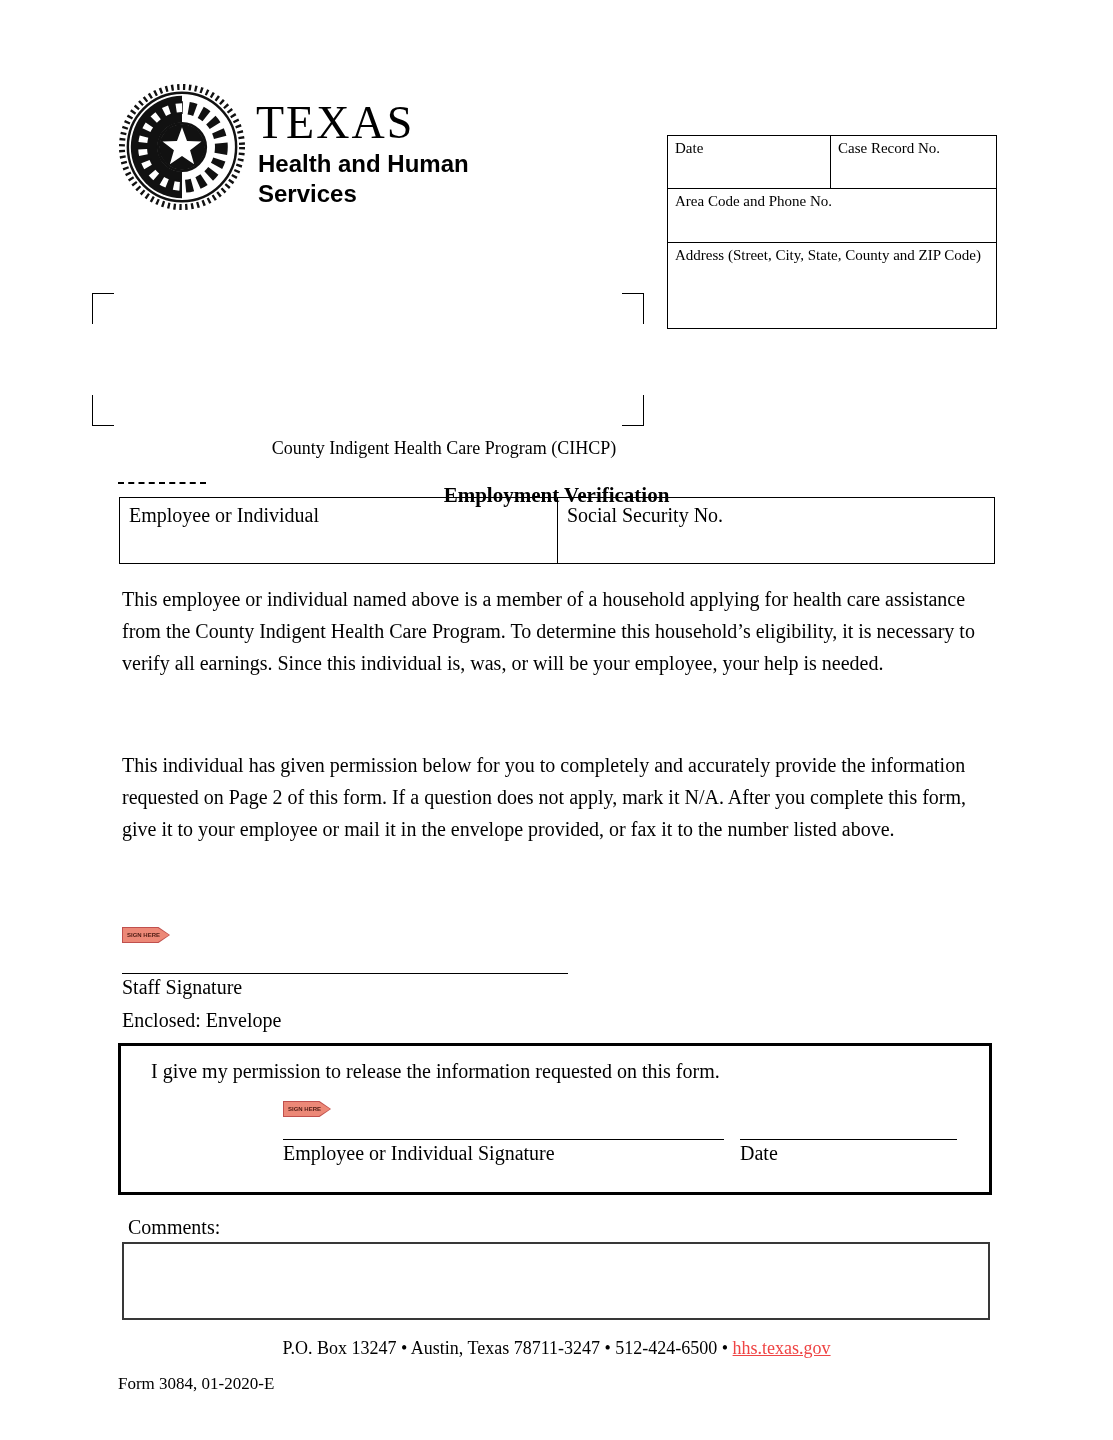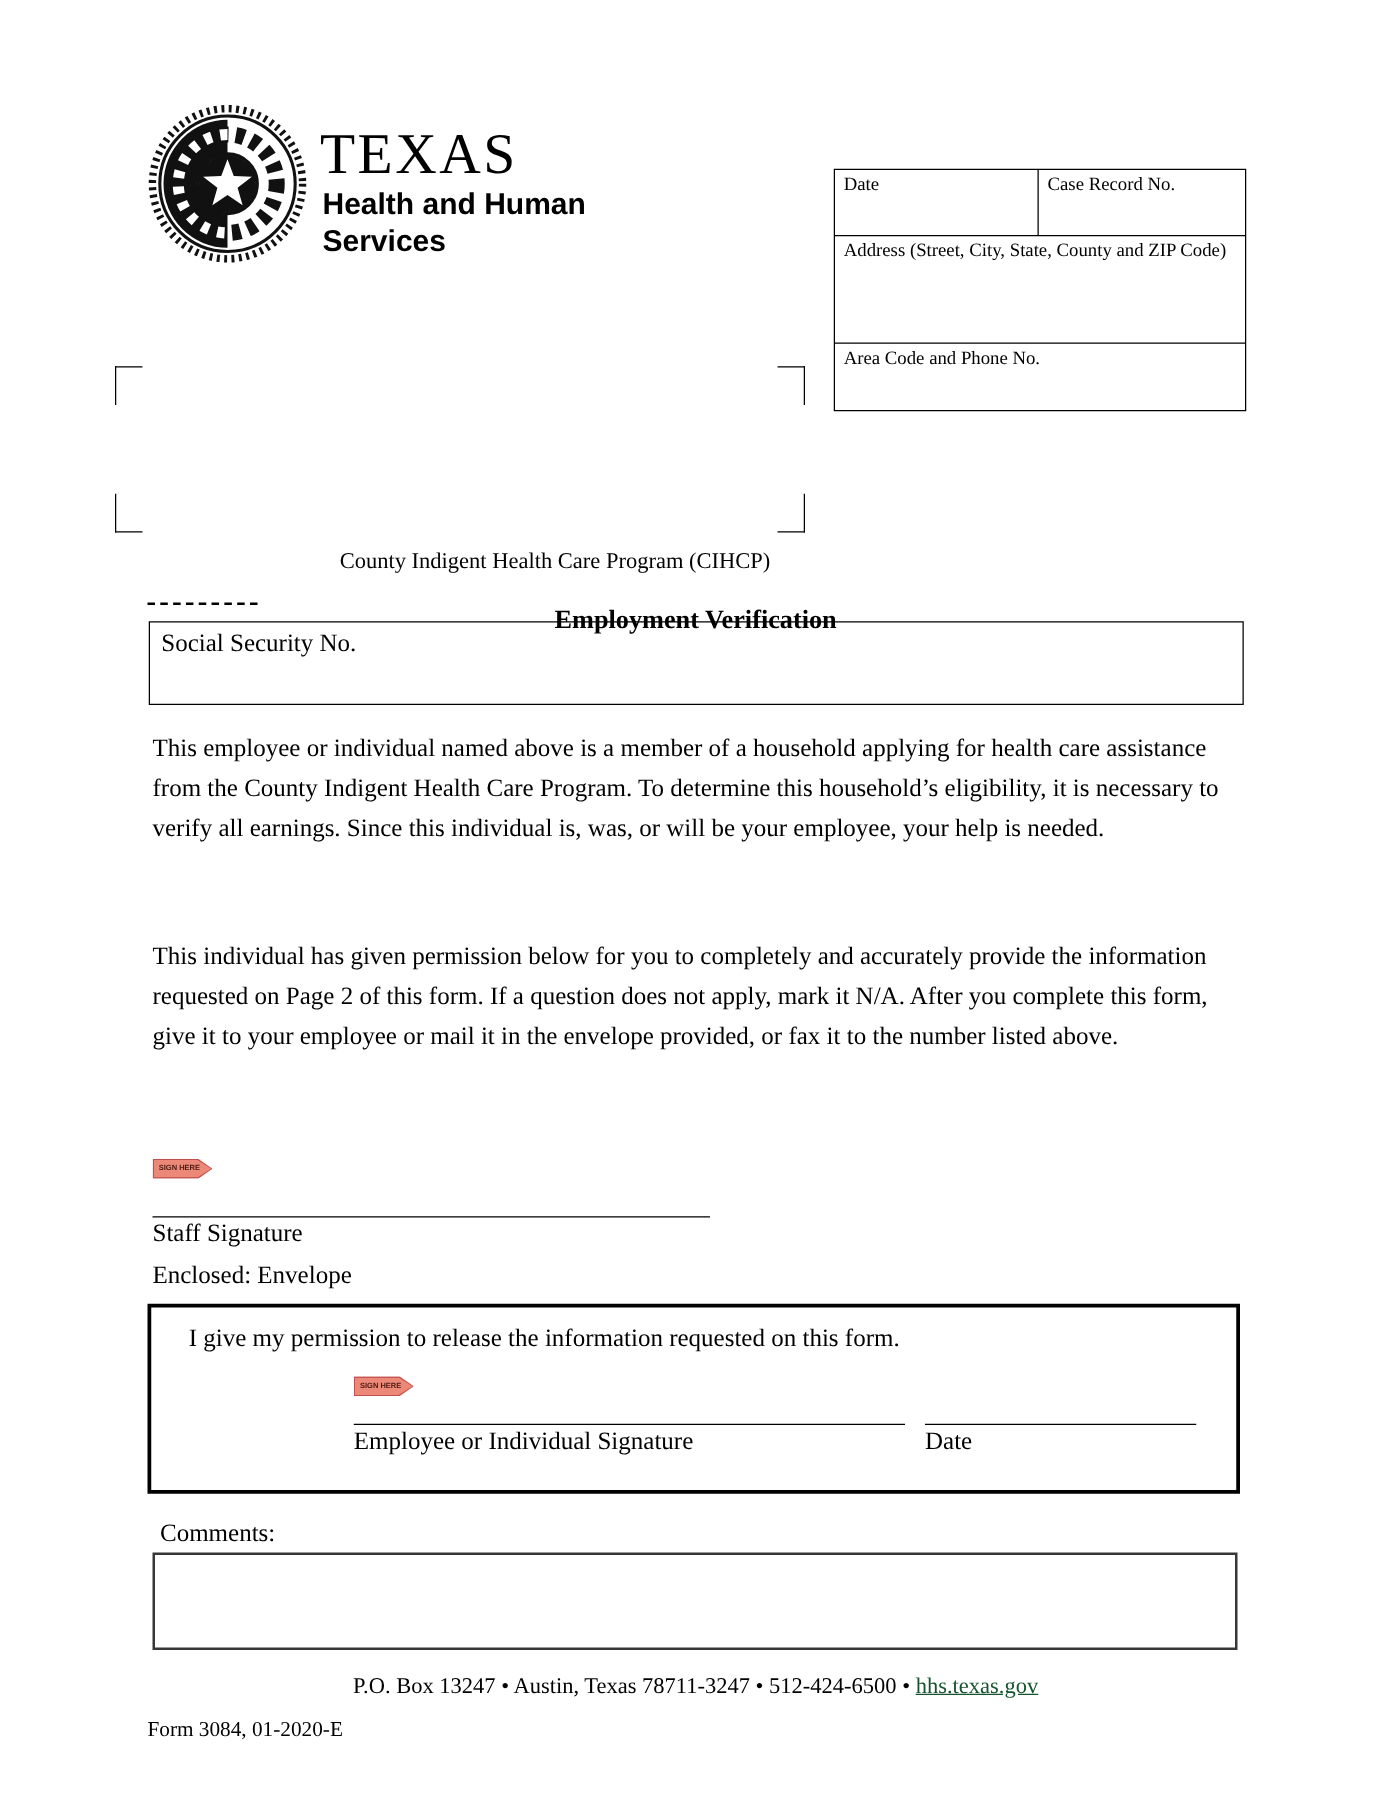--- a/index.html
+++ b/index.html
@@ -87,42 +87,45 @@
 
   <div class="abs hdr-table">
     <div class="hdr-row" style="height:52px;">
       <div class="hdr-cell split" style="width:163px;">
         <span>Date</span>
       </div>
       <div class="hdr-cell" style="flex:1;">
         <span>Case Record No.</span>
       </div>
     </div>
+    <div class="hdr-row" style="height:53px;">
+      <div class="hdr-cell" style="flex:1;">
+        <span>Area Code and Phone No.</span>
+      </div>
+    </div>
     <div class="hdr-row" style="height:85px;">
       <div class="hdr-cell" style="flex:1;">
         <span>Address (Street, City, State, County and ZIP Code)</span>
-      </div>
-    </div>
-    <div class="hdr-row" style="height:53px;">
-      <div class="hdr-cell" style="flex:1;">
-        <span>Area Code and Phone No.</span>
       </div>
     </div>
   </div>
 
   <div class="abs mark tl" style="left:92px;top:293px;"></div>
   <div class="abs mark tr" style="left:622px;top:293px;"></div>
   <div class="abs mark bl" style="left:92px;top:395px;"></div>
   <div class="abs mark br" style="left:622px;top:395px;"></div>
 
   <div class="abs title1">County Indigent Health Care Program (CIHCP)</div>
   <div class="abs title2">Employment Verification</div>
   <div class="abs dashmark"></div>
 
   <div class="abs id-table">
+    <div class="id-cell first">
+      <span>Employee or Individual</span>
+    </div>
     <div class="id-cell second">
       <span>Social Security No.</span>
     </div>
   </div>
 
   <div class="abs para" style="top:583px;">This employee or individual named above is a member of a household applying for health care assistance from the County Indigent Health Care Program. To determine this household’s eligibility, it is necessary to verify all earnings. Since this individual is, was, or will be your employee, your help is needed.</div>
   <div class="abs para" style="top:733px;margin-top:16px;">This individual has given permission below for you to completely and accurately provide the information requested on Page 2 of this form. If a question does not apply, mark it N/A. After you complete this form, give it to your employee or mail it in the envelope provided, or fax it to the number listed above.</div>
 
   <div class="abs flag" style="left:122px;top:927px;">
     <div class="outer"></div>
@@ -145,17 +148,17 @@
     <div class="abs sigline" style="left:162px;top:93px;width:441px;"></div>
     <div class="abs label20" style="left:162px;top:96px;">Employee or Individual Signature</div>
     <div class="abs sigline" style="left:619px;top:93px;width:217px;"></div>
     <div class="abs label20" style="left:619px;top:96px;">Date</div>
   </div>
 
   <div class="abs label20" style="left:128px;top:1216px;">Comments:</div>
   <div class="abs comments-box"></div>
 
   <div class="abs footer">
-    <span>P.O. Box 13247 • Austin, Texas 78711-3247 • 512-424-6500 • </span><a id="footer-link" style="color: #14532d;">hhs.texas.gov</a>
+    <span>P.O. Box 13247 • Austin, Texas 78711-3247 • 512-424-6500 • </span><a id="footer-link" style="color: #ef4444;">hhs.texas.gov</a>
   </div>
   <div class="abs formnum">Form 3084, 01-2020-E</div>
 
 </div>
 
 </body></html>

